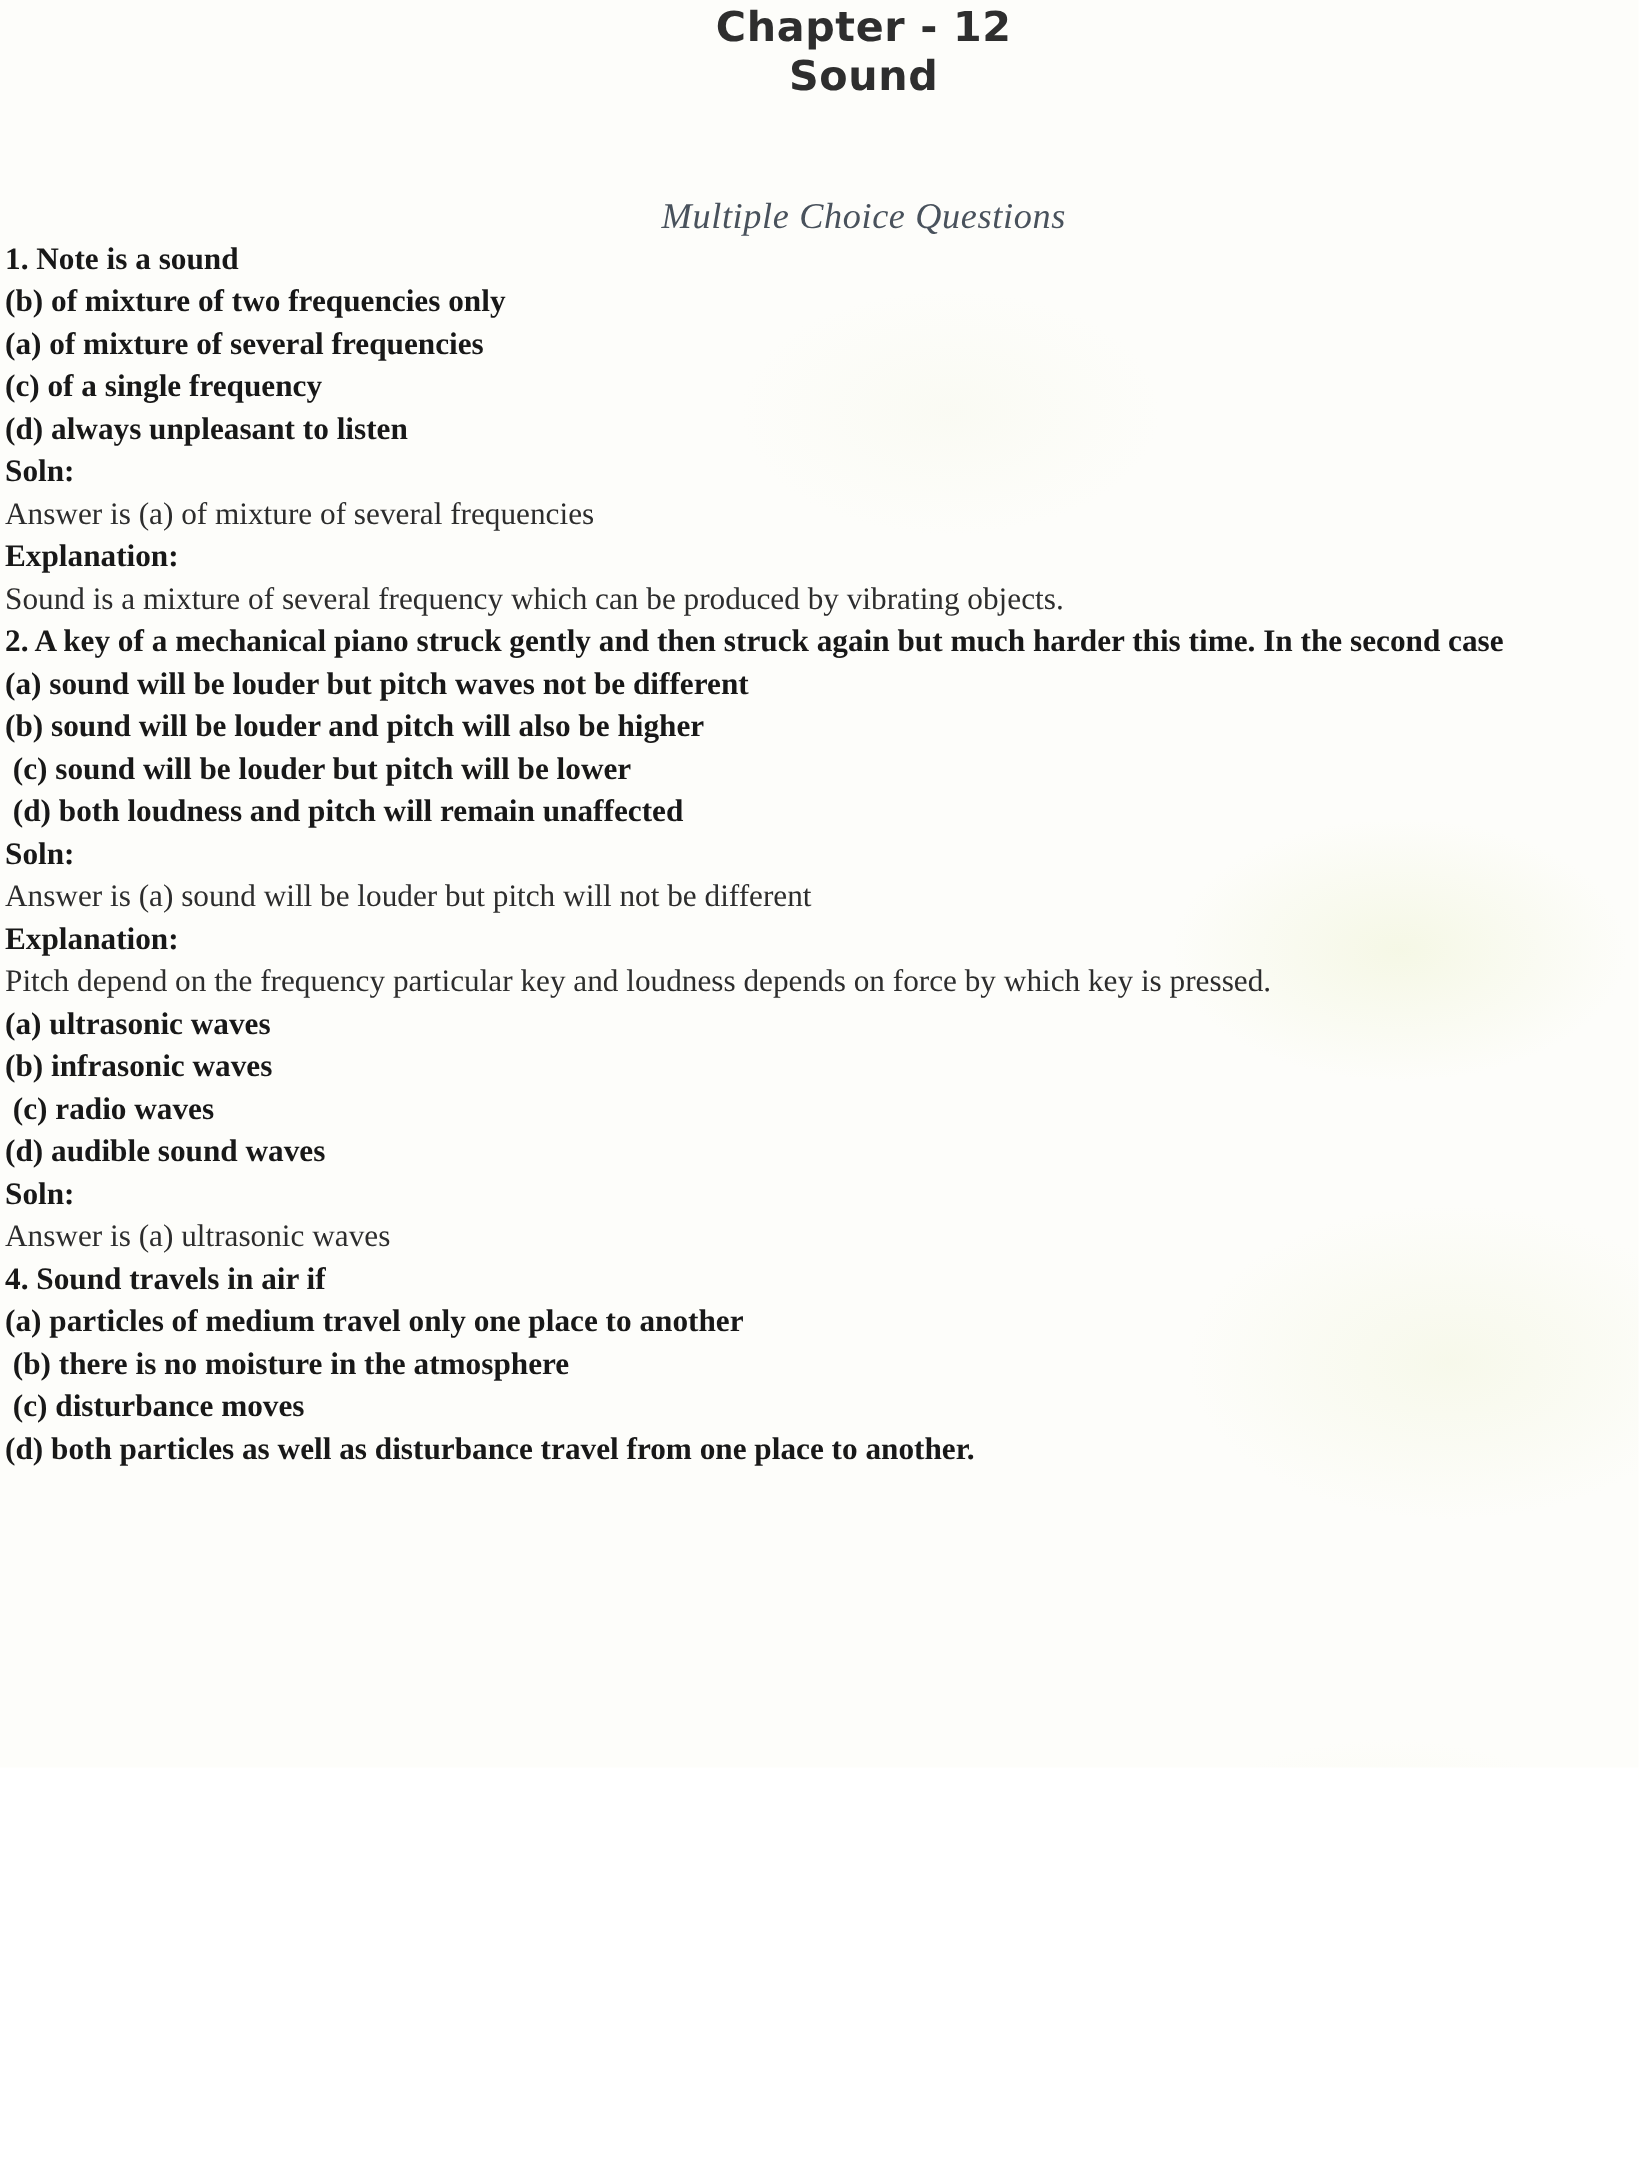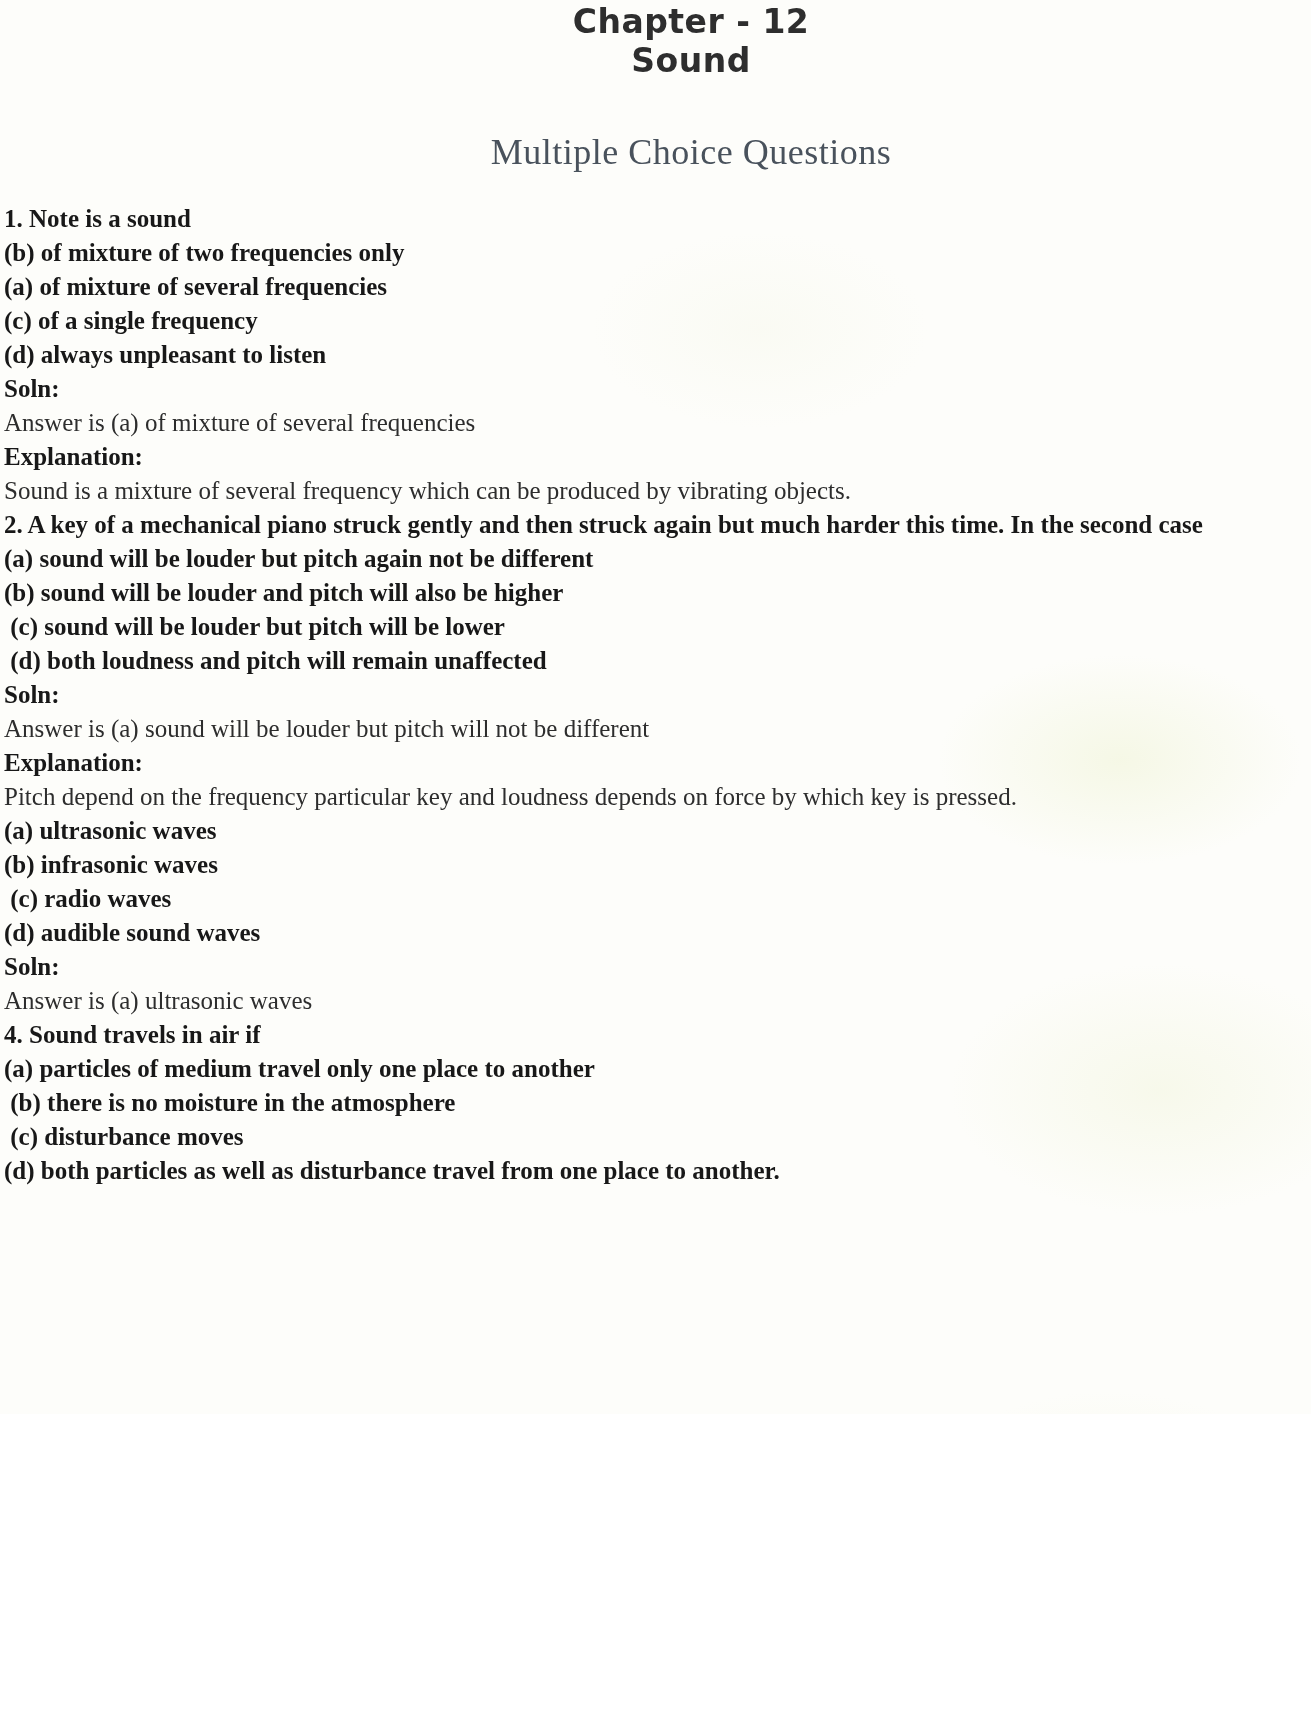--- a/index.html
+++ b/index.html
@@ -32,31 +32,31 @@
   }
   .doc-title {
     font-family: "DejaVu Sans", sans-serif;
     font-weight: bold;
     font-size: 33px;
     line-height: 39px;
     letter-spacing: 0.5px;
     color: #2e2e2e;
   }
   .section-heading {
-    margin-top: 54px;
+    margin-top: 75px;
     font-family: "Liberation Serif", serif;
     font-weight: 400;
-    font-size: 36px;
+    font-size: 29px;
     line-height: 36px;
     letter-spacing: 0.5px;
     color: #49525c;
+    font-style: italic;
   }
   .content {
     max-width: 1301px;
-    margin-top: 32px;
   }
   .content p {
     margin: 0;
     font-size: 25px;
     line-height: 34px;
     white-space: pre-wrap;
   }
   .b { font-weight: bold; color: #181818; }
   .r { font-weight: normal; color: #2d2d2d; }
   .first { margin-top: 15px; }
@@ -80,21 +80,21 @@
     <p class="b">(b) of mixture of two frequencies only</p>
     <p class="b">(a) of mixture of several frequencies</p>
     <p class="b">(c) of a single frequency</p>
     <p class="b">(d) always unpleasant to listen</p>
     <p class="b gap">Soln:</p>
     <p class="r gap">Answer is (a) of mixture of several frequencies</p>
     <p class="b gap">Explanation:</p>
     <p class="r gap">Sound is a mixture of several frequency which can be produced by vibrating objects.</p>
 
     <p class="b qgap">2. A key of a mechanical piano struck gently and then struck again but much harder this time. In the second case</p>
-    <p class="b">(a) sound will be louder but pitch again not be different</p>
+    <p class="b">(a) sound will be louder but pitch waves not be different</p>
     <p class="b">(b) sound will be louder and pitch will also be higher</p>
     <p class="b"> (c) sound will be louder but pitch will be lower</p>
     <p class="b"> (d) both loudness and pitch will remain unaffected</p>
     <p class="b gap">Soln:</p>
     <p class="r gap">Answer is (a) sound will be louder but pitch will not be different</p>
     <p class="b gap">Explanation:</p>
     <p class="r gap">Pitch depend on the frequency particular key and loudness depends on force by which key is pressed.</p>
 
     <p class="b">(a) ultrasonic waves</p>
     <p class="b">(b) infrasonic waves</p>

